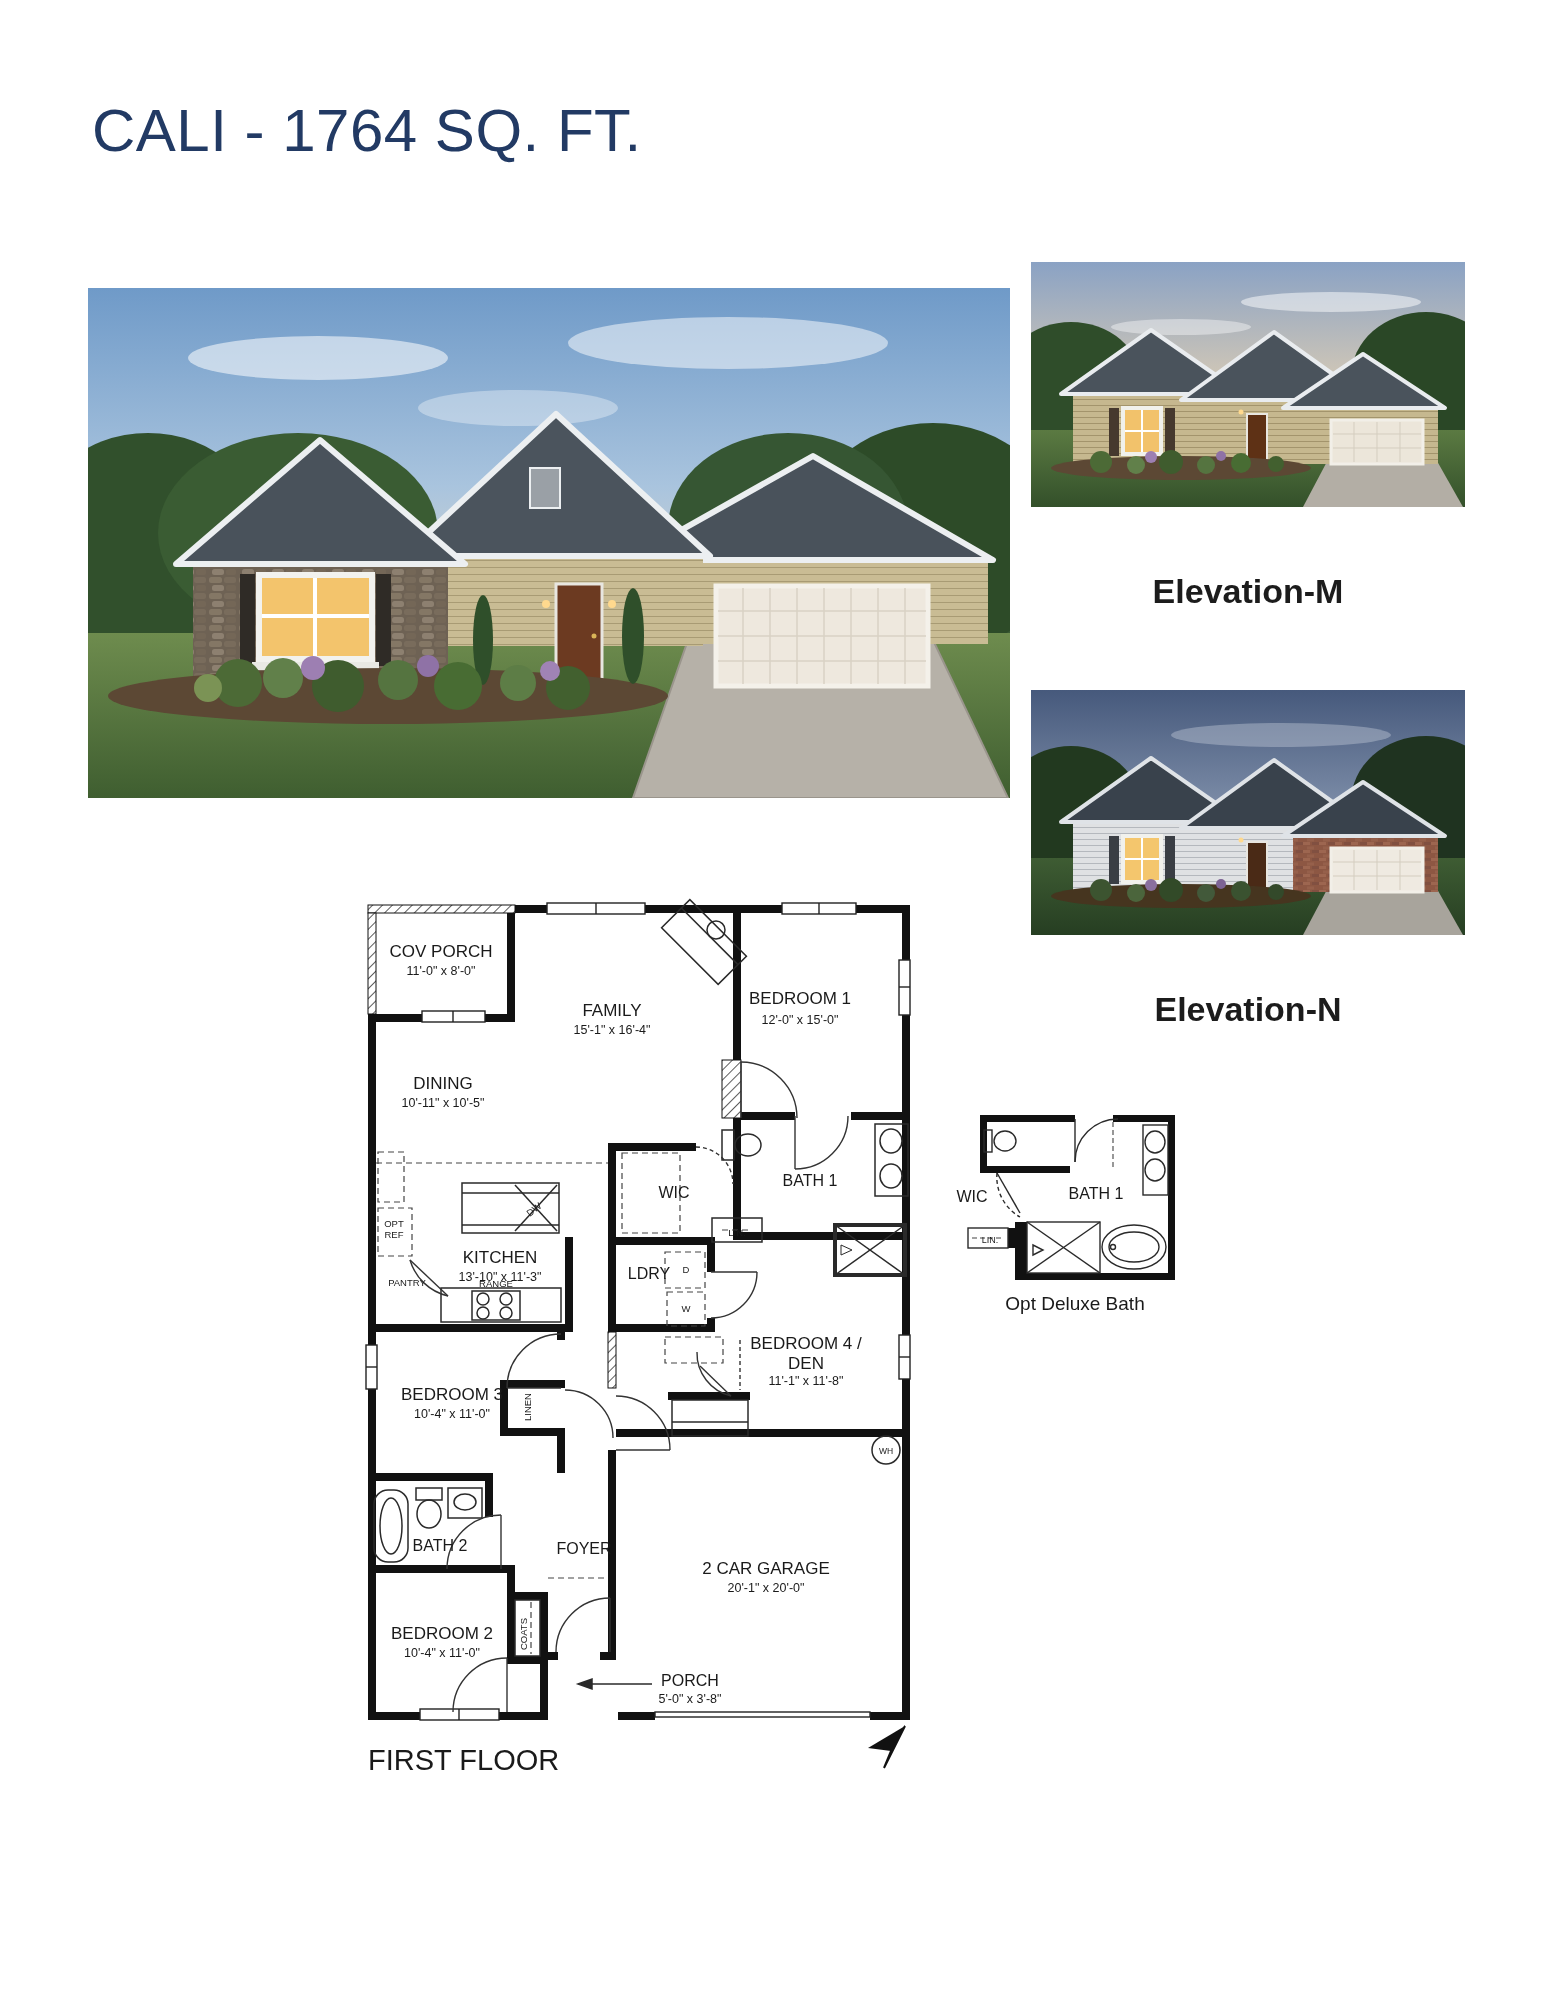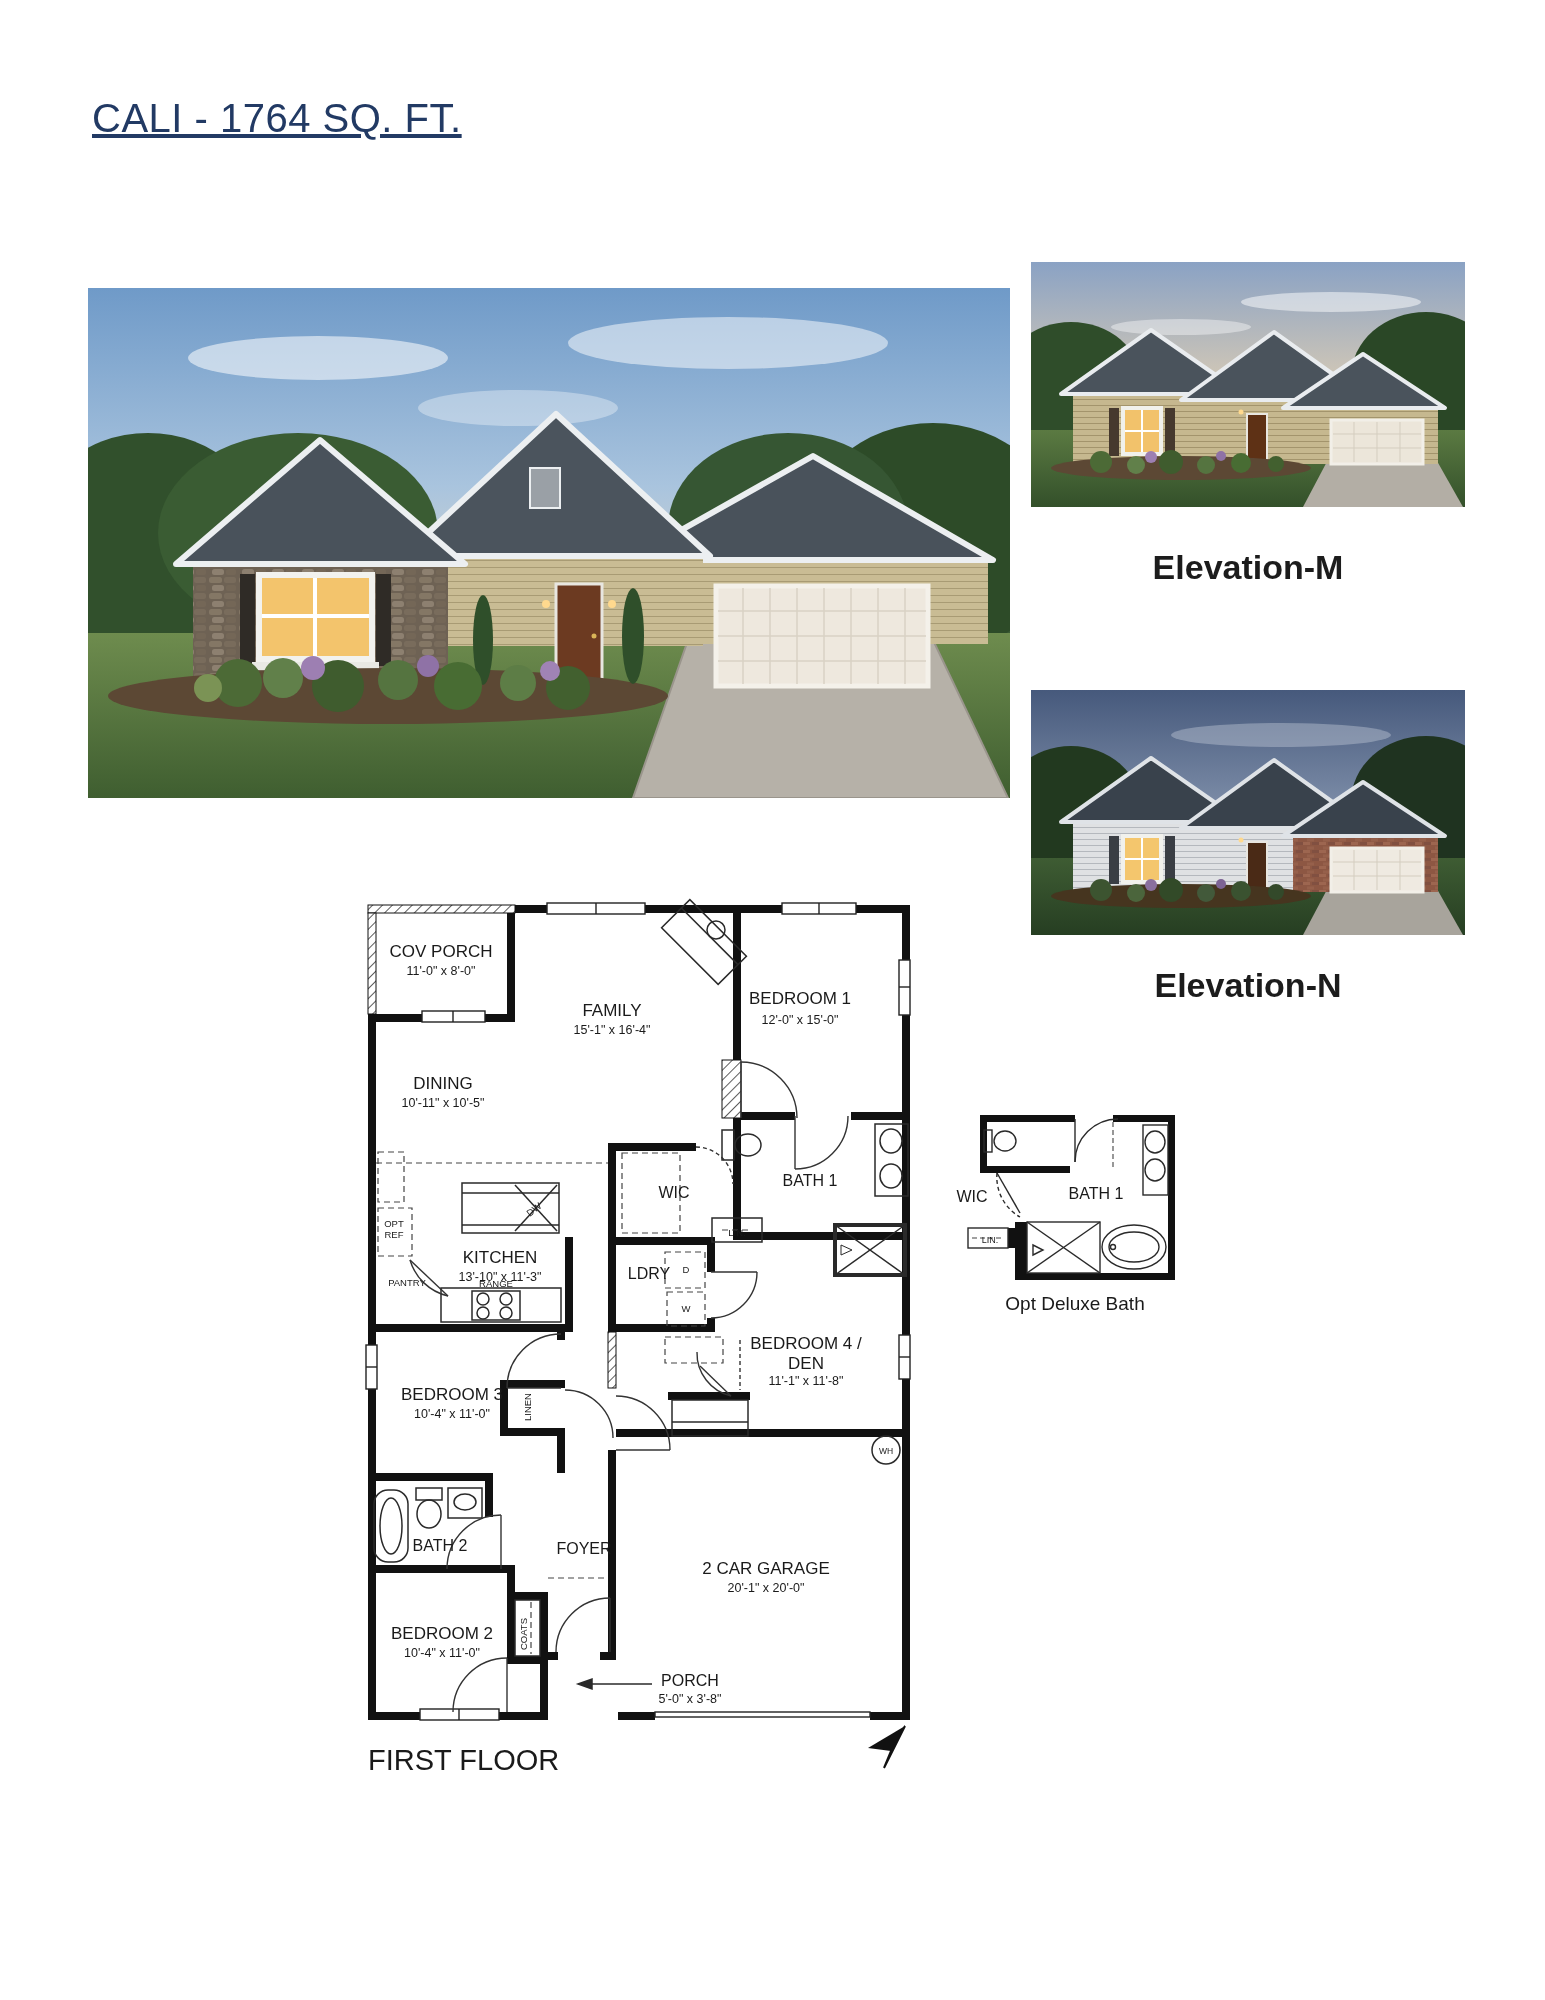--- a/index.html
+++ b/index.html
@@ -1,22 +1,22 @@
 <!DOCTYPE html>
 <html><head>
 <meta charset="utf-8">
 <style>
   html,body{margin:0;padding:0;background:#ffffff;}
   .page{position:relative;width:1545px;height:2000px;background:#fff;overflow:hidden;
         font-family:"Liberation Sans", sans-serif;}
-  .title{position:absolute;left:92px;top:96px;font-size:40px;letter-spacing:0.5px;
-         color:#223a64;font-weight:400;white-space:nowrap;text-decoration:underline;}
+  .title{position:absolute;left:92px;top:96px;font-size:60px;letter-spacing:0.5px;
+         color:#223a64;font-weight:400;white-space:nowrap;}
   .photo{position:absolute;overflow:hidden;}
   .photo svg{display:block;width:100%;height:100%;}
-  .cap{position:absolute;text-align:center;font-weight:bold;font-size:34px;color:#1c1c1c;}
+  .cap{position:absolute;text-align:center;font-weight:bold;font-size:34px;color:#1c1c1c;margin-top:24px;}
   .planwrap{position:absolute;left:340px;top:860px;width:900px;height:960px;}
   .planwrap svg{display:block;width:100%;height:100%;}
   text{font-family:"Liberation Sans", sans-serif;fill:#1a1a1a;}
   .rmname{font-size:17px;}
   .rmdim{font-size:12.5px;}
   .sm{font-size:9.5px;}
   .md{font-size:16px;}
   .ff{font-size:29px;}
   .inscap{font-size:19px;}
 </style>

